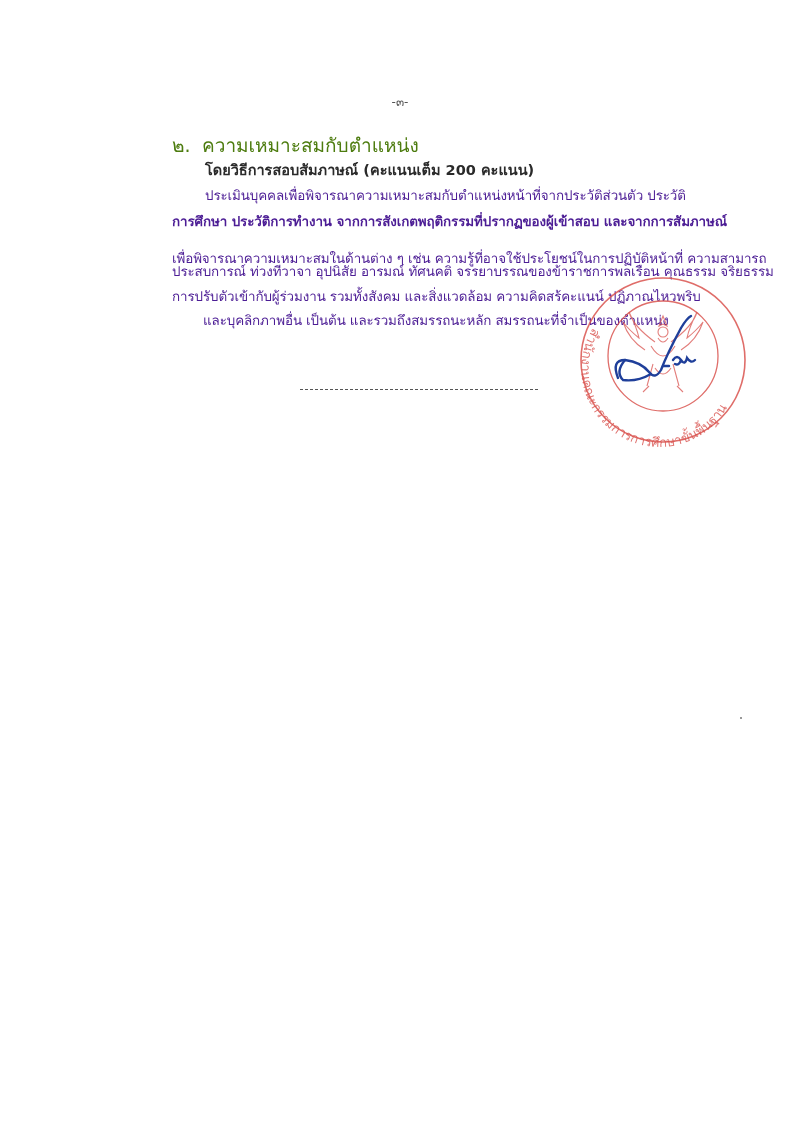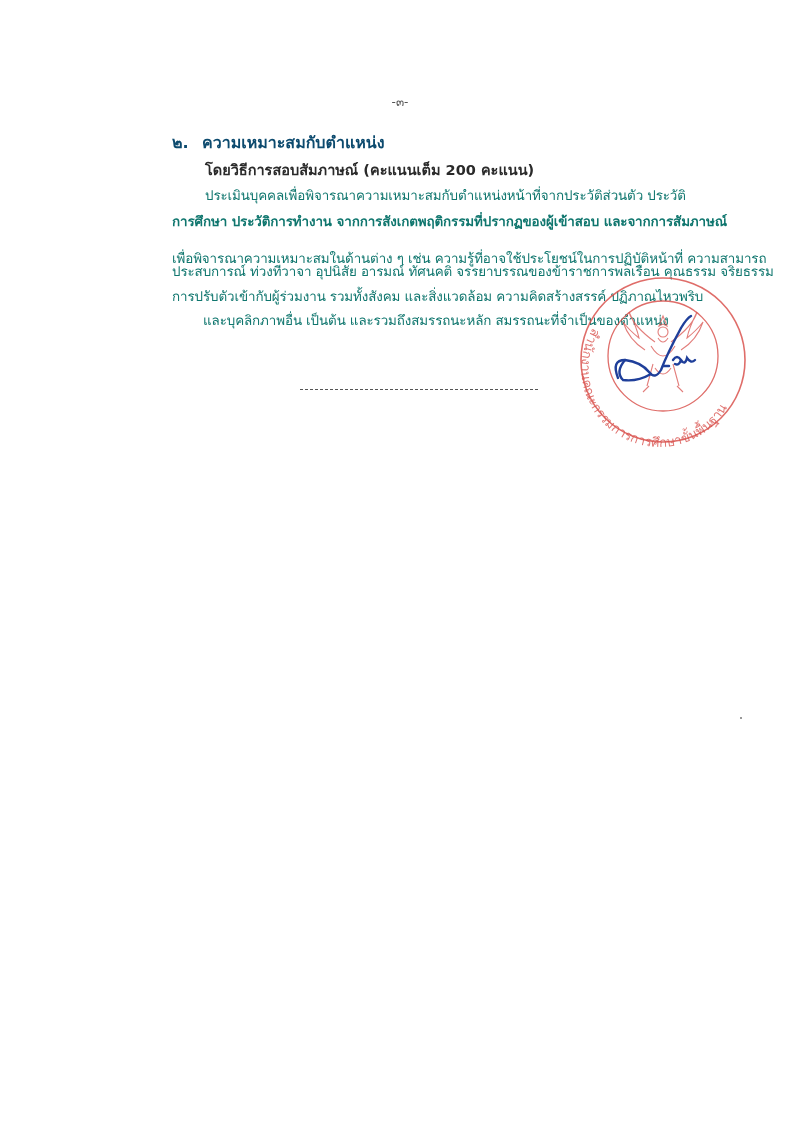--- a/index.html
+++ b/index.html
@@ -5,30 +5,30 @@
   html, body { margin: 0; padding: 0; }
   body {
     width: 800px; height: 1122px; background: #ffffff; position: relative; overflow: hidden;
     font-family: "DejaVu Sans", sans-serif; color: #2b2b2b;
   }
   .page-number {
     position: absolute; top: 92px; left: 0; width: 800px; text-align: center;
     font-size: 12px; color: #555;
   }
   .heading {
-    position: absolute; left: 172px; top: 130px; font-size: 16px; font-weight: bold; color: #0c4a6e;
+    position: absolute; left: 172px; top: 130px; font-size: 19px; font-weight: normal; color: #4d7c0f;
     white-space: nowrap;
   }
   .heading .num { display: inline-block; width: 30px; }
   .subheading {
     position: absolute; left: 205px; top: 158px; font-size: 14.5px; font-weight: bold; color: #2a2a2a;
     white-space: nowrap;
   }
   .body-line {
-    position: absolute; font-size: 13.4px; white-space: nowrap; color: #0f766e; letter-spacing: -0.1px;
+    position: absolute; font-size: 13.4px; white-space: nowrap; color: #4c1d95; letter-spacing: -0.1px;
   }
   .l1 { left: 205px; top: 185px; }
   .l2 { left: 172px; top: 211px; font-weight: bold; }
   .l3 { left: 172px; top: 248px; }
   .l4 { left: 172px; top: 261px; text-align: center; }
   .l5 { left: 172px; top: 286px; }
   .l6 { left: 180px; top: 310px; margin-left: 23px; }
   .separator {
     position: absolute; left: 300px; top: 389px; width: 238px; height: 0;
     border-top: 1px dashed #555;
@@ -50,21 +50,21 @@
   <div class="heading">
     <span class="num">๒.</span><span>ความเหมาะสมกับตำแหน่ง</span>
   </div>
 
   <div class="subheading">โดยวิธีการสอบสัมภาษณ์  (คะแนนเต็ม 200 คะแนน)</div>
 
   <div class="body-line l1">ประเมินบุคคลเพื่อพิจารณาความเหมาะสมกับตำแหน่งหน้าที่จากประวัติส่วนตัว ประวัติ</div>
   <div class="body-line l2">การศึกษา ประวัติการทำงาน จากการสังเกตพฤติกรรมที่ปรากฏของผู้เข้าสอบ และจากการสัมภาษณ์</div>
   <div class="body-line l3">เพื่อพิจารณาความเหมาะสมในด้านต่าง ๆ เช่น ความรู้ที่อาจใช้ประโยชน์ในการปฏิบัติหน้าที่ ความสามารถ</div>
   <div class="body-line l4">ประสบการณ์ ท่วงทีวาจา อุปนิสัย อารมณ์ ทัศนคติ จรรยาบรรณของข้าราชการพลเรือน คุณธรรม จริยธรรม</div>
-  <div class="body-line l5">การปรับตัวเข้ากับผู้ร่วมงาน รวมทั้งสังคม และสิ่งแวดล้อม ความคิดสร้างสรรค์ ปฏิภาณไหวพริบ</div>
+  <div class="body-line l5">การปรับตัวเข้ากับผู้ร่วมงาน รวมทั้งสังคม และสิ่งแวดล้อม ความคิดสร้คะแนน์ ปฏิภาณไหวพริบ</div>
   <div class="body-line l6">และบุคลิกภาพอื่น เป็นต้น และรวมถึงสมรรถนะหลัก สมรรถนะที่จำเป็นของตำแหน่ง</div>
 
   <div class="separator"></div>
 
   <div class="seal">
     <svg width="190" height="180" viewBox="0 0 190 180">
       <defs>
         <path id="sealArc" d="M 30 60 A 78 78 0 1 0 168 70"></path>
       </defs>
 

